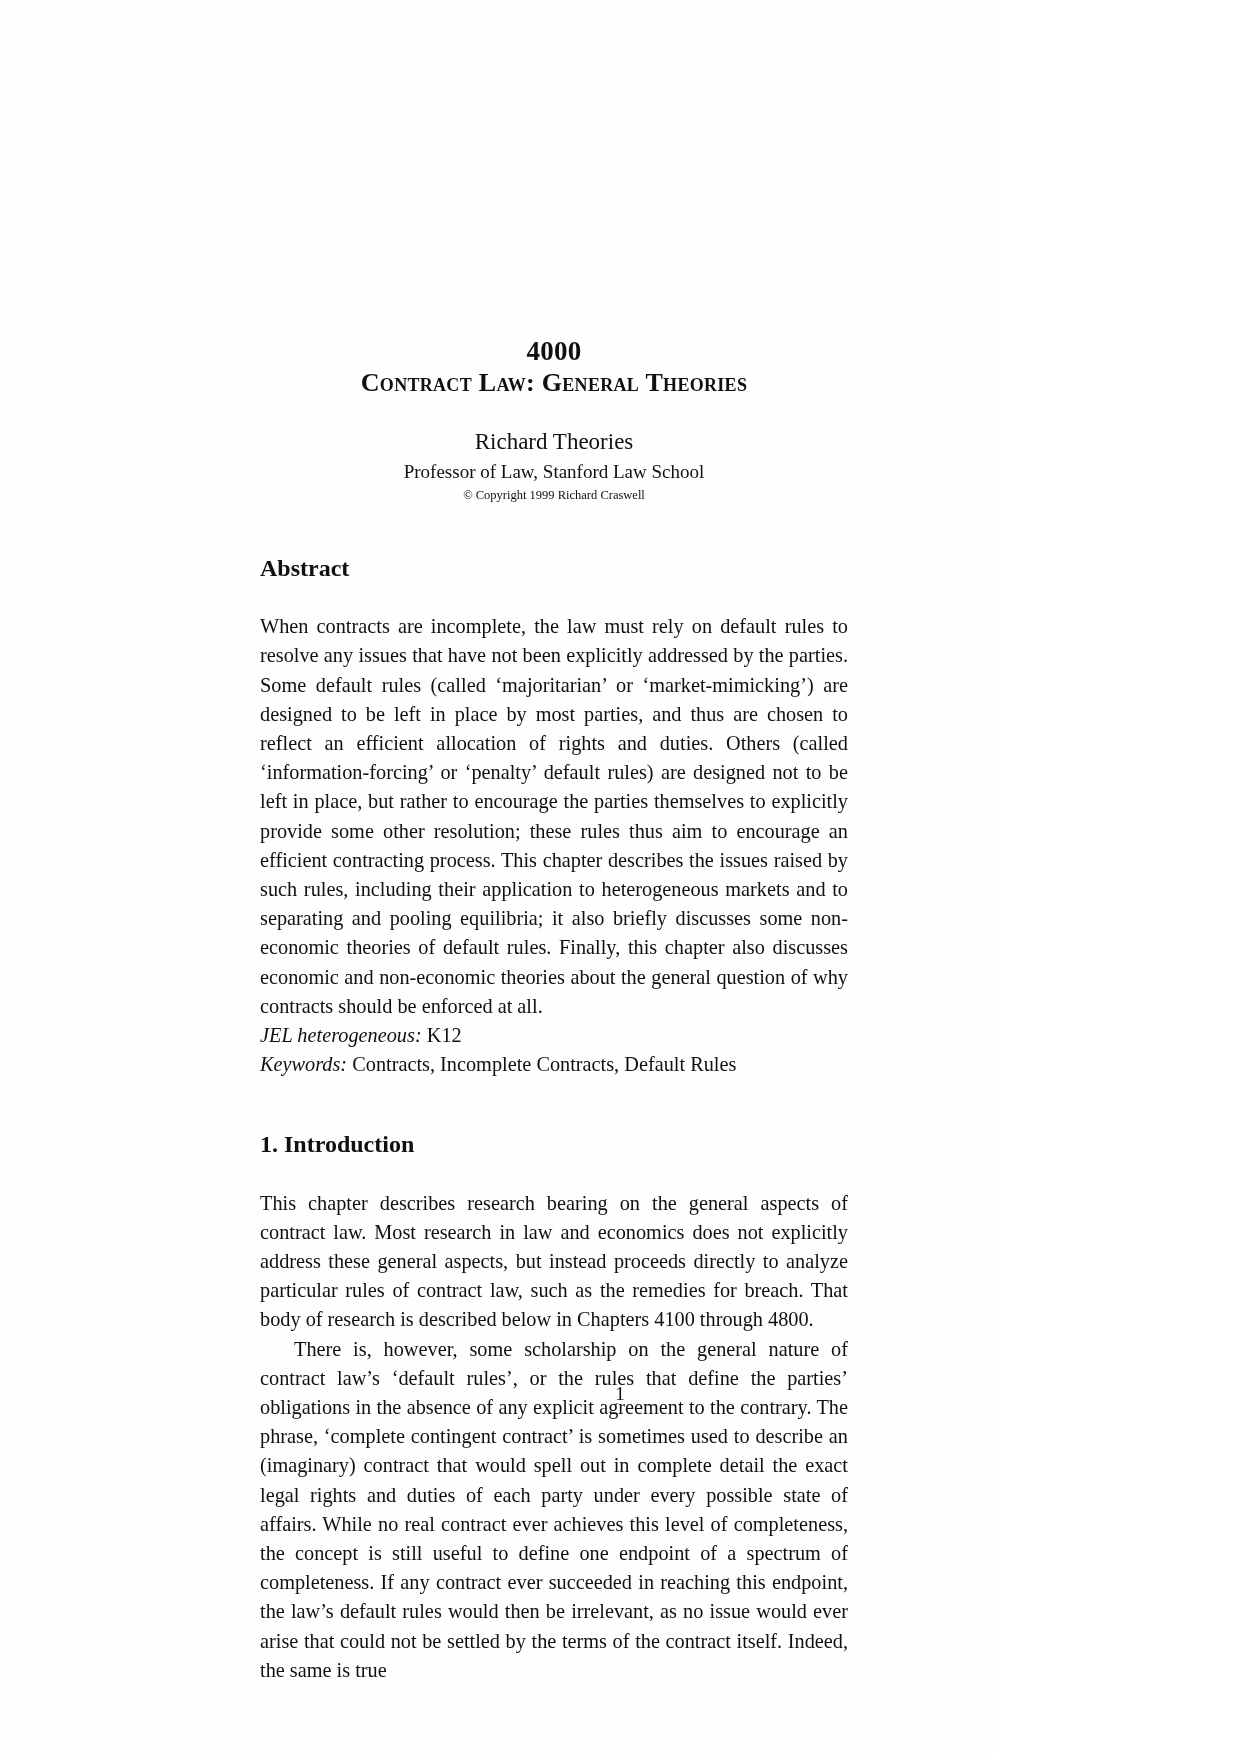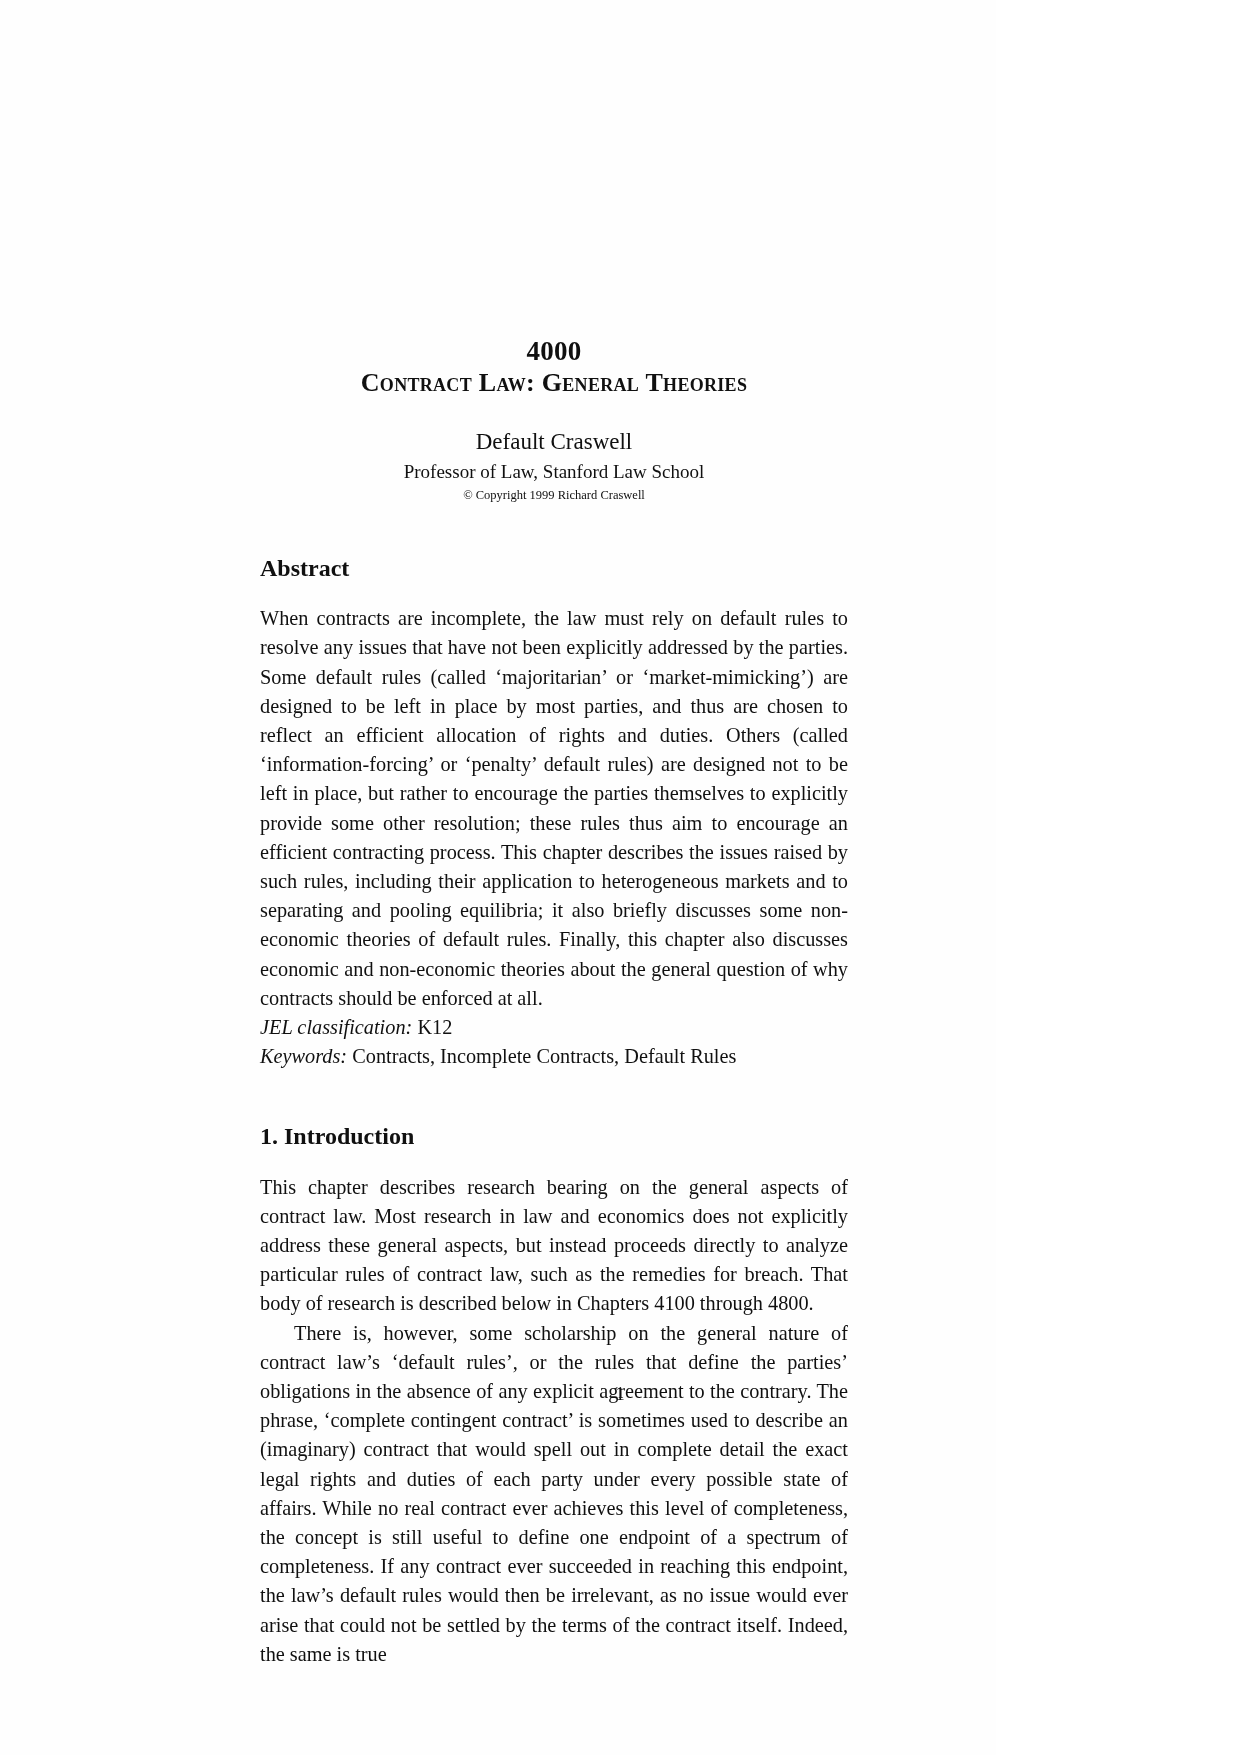--- a/index.html
+++ b/index.html
@@ -80,21 +80,21 @@
   #abstract-heading { margin-top: 50px; }
   #introduction-heading { margin-top: 50px; }
 
   .body-text {
     font-size: 20.3px;
     line-height: 29.2px;
     text-align: justify;
     text-justify: inter-word;
     margin: 0;
   }
-  .para-gap { margin-top: 20px; }
+  .para-gap { margin-top: 28px; }
   .para-indent { text-indent: 34px; }
 
   .meta-line {
     font-size: 20.3px;
     line-height: 29.2px;
     text-align: left;
     margin: 0;
   }
   .meta-label {
     font-style: italic;
@@ -116,31 +116,31 @@
 <div class="page">
 
   <div class="content">
 
     <div class="title-block">
       <div class="chapter-number">4000</div>
       <div class="chapter-title">Contract Law: General Theories</div>
     </div>
 
     <div class="author-block">
-      <div class="author-name">Default Craswell</div>
+      <div class="author-name">Richard Theories</div>
       <div class="author-affiliation">Professor of Law, Stanford Law School</div>
       <div class="copyright-line">© Copyright 1999 Richard Craswell</div>
     </div>
 
     <div class="section-heading" id="abstract-heading">Abstract</div>
 
     <p class="body-text para-gap">When contracts are incomplete, the law must rely on default rules to resolve any issues that have not been explicitly addressed by the parties. Some default rules (called ‘majoritarian’ or ‘market-mimicking’) are designed to be left in place by most parties, and thus are chosen to reflect an efficient allocation of rights and duties. Others (called ‘information-forcing’ or ‘penalty’ default rules) are designed not to be left in place, but rather to encourage the parties themselves to explicitly provide some other resolution; these rules thus aim to encourage an efficient contracting process. This chapter describes the issues raised by such rules, including their application to heterogeneous markets and to separating and pooling equilibria; it also briefly discusses some non-economic theories of default rules. Finally, this chapter also discusses economic and non-economic theories about the general question of why contracts should be enforced at all.</p>
 
     <p class="meta-line">
-      <span class="meta-label">JEL classification:</span><span> </span><span>K12</span>
+      <span class="meta-label">JEL heterogeneous:</span><span> </span><span>K12</span>
     </p>
 
     <p class="meta-line">
       <span class="meta-label">Keywords:</span><span> </span><span>Contracts, Incomplete Contracts, Default Rules</span>
     </p>
 
     <div class="section-heading" id="introduction-heading">1. Introduction</div>
 
     <p class="body-text para-gap">This chapter describes research bearing on the general aspects of contract law. Most research in law and economics does not explicitly address these general aspects, but instead proceeds directly to analyze particular rules of contract law, such as the remedies for breach. That body of research is described below in Chapters 4100 through 4800.</p>
 

